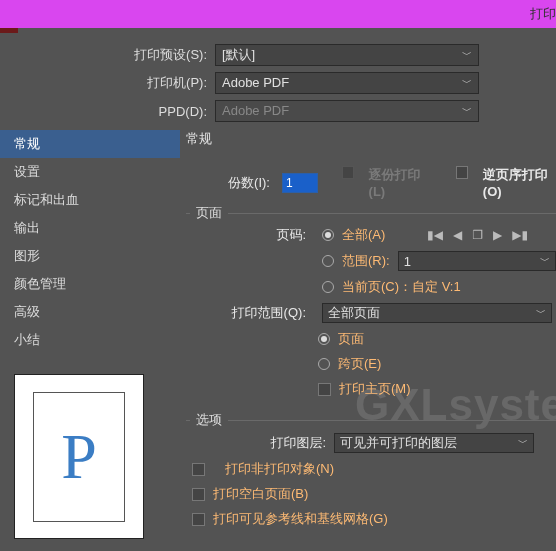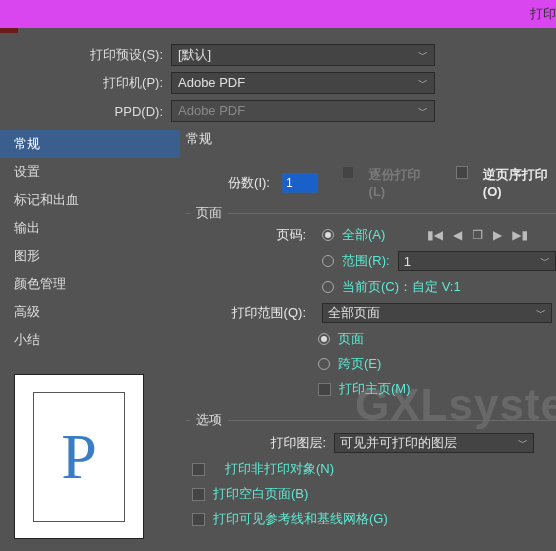--- a/index.html
+++ b/index.html
@@ -30,21 +30,21 @@
   background: #6b1a1a;
 }
 .main {
   background: #535353;
   padding-top: 16px;
 }
 .toprow {
   display: flex;
   align-items: center;
   margin-bottom: 6px;
-  padding-left: 56px;
+  padding-left: 100px;
 }
 .toprow label {
   width: 115px;
   text-align: right;
   padding-right: 8px;
   color: #ddd;
 }
 .select {
   background: #444;
   border: 1px solid #2a2a2a;
@@ -194,21 +194,21 @@
   height: 20px;
   background: #444;
   border: 1px solid #2a2a2a;
   color: #e0e0e0;
   padding: 0 5px;
   display: flex;
   align-items: center;
   justify-content: space-between;
 }
 .rangeinput .chev { font-size: 10px; color: #ccc; }
-.optlabel { color: #5eead4; }
+.optlabel { color: #fdba74; }
 .watermark {
   position: absolute;
   top: 250px;
   left: 175px;
   font-size: 44px;
   font-weight: bold;
   color: rgba(230,230,230,0.15);
   letter-spacing: 1px;
   pointer-events: none;
   z-index: 0;

